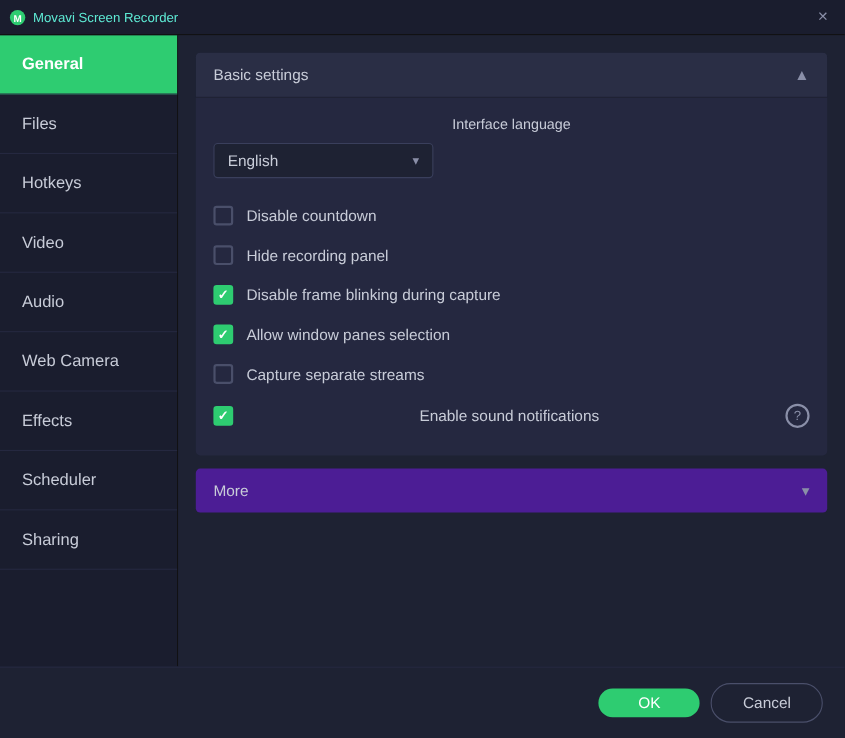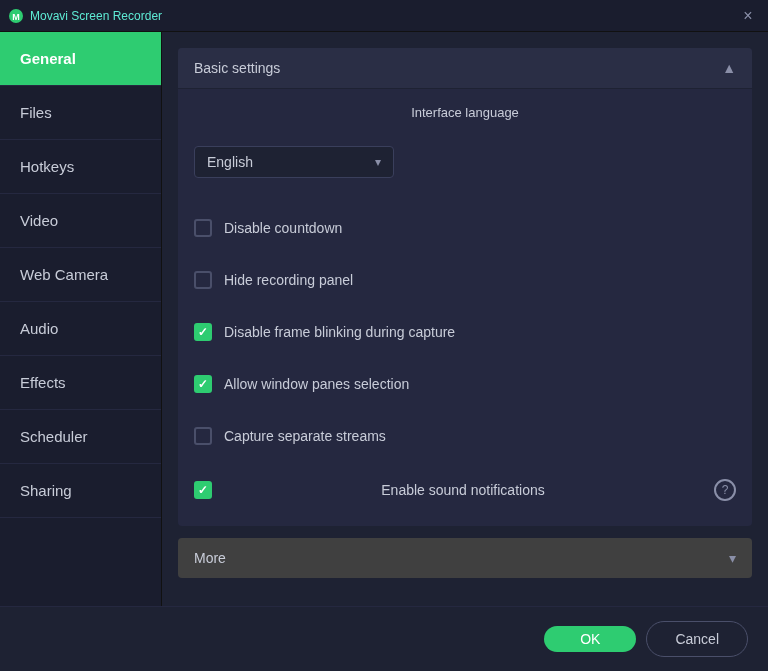--- a/index.html
+++ b/index.html
@@ -112,21 +112,21 @@
       font-weight: 500;
     }
     .section-header-icon {
       color: #8a8fa8;
       font-size: 14px;
     }
     .section-body {
       padding: 16px;
       display: flex;
       flex-direction: column;
-      gap: 16px;
+      gap: 0;
     }
 
     
     .field-label {
       color: #c8ccd8;
       font-size: 13px;
       margin-bottom: 10px;
     }
 
     
@@ -202,21 +202,21 @@
       border-radius: 50%;
       display: flex;
       align-items: center;
       justify-content: center;
       font-size: 12px;
       flex-shrink: 0;
     }
 
     
     .more-section {
-      background: #404040;
+      background: #4c1d95;
       border-radius: 4px;
     }
     .more-header {
       display: flex;
       align-items: center;
       justify-content: space-between;
       padding: 12px 16px;
       cursor: pointer;
     }
     .more-header-title {
@@ -289,24 +289,24 @@
     <div class="sidebar-item">
       <span>Files</span>
     </div>
     <div class="sidebar-item">
       <span>Hotkeys</span>
     </div>
     <div class="sidebar-item">
       <span>Video</span>
     </div>
     <div class="sidebar-item">
+      <span>Audio</span>
+    </div>
+    <div class="sidebar-item">
       <span>Web Camera</span>
-    </div>
-    <div class="sidebar-item">
-      <span>Audio</span>
     </div>
     <div class="sidebar-item">
       <span>Effects</span>
     </div>
     <div class="sidebar-item">
       <span>Scheduler</span>
     </div>
     <div class="sidebar-item">
       <span>Sharing</span>
     </div>

